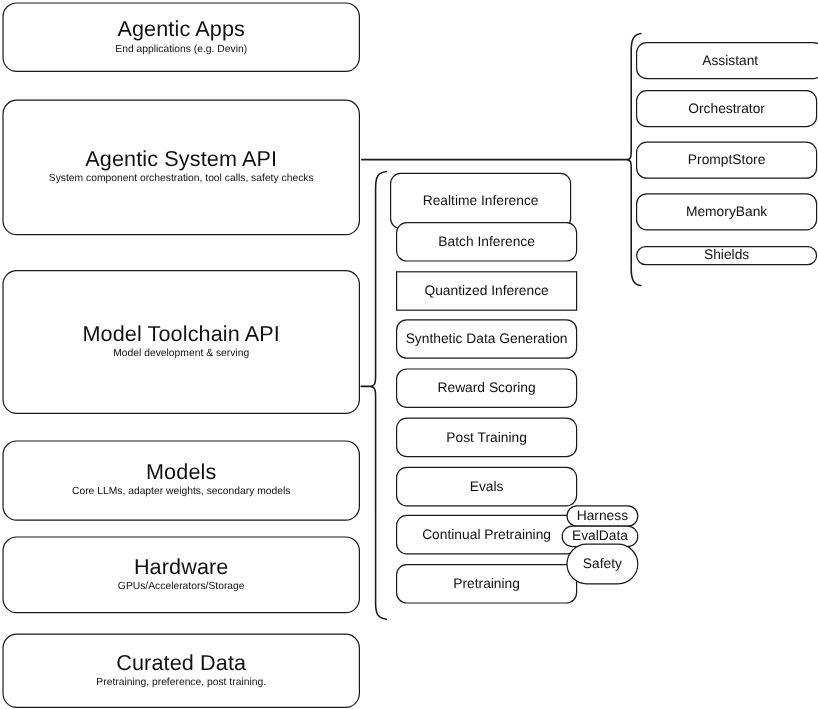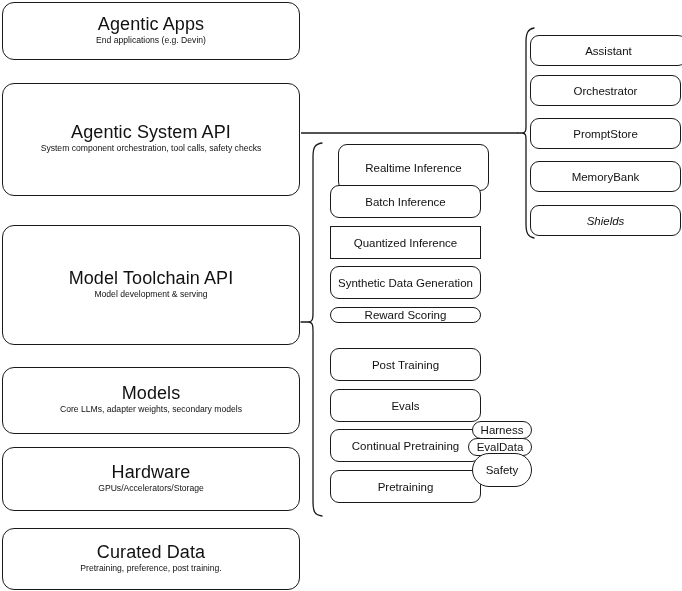--- a/index.html
+++ b/index.html
@@ -132,33 +132,33 @@
                C 313 322 313 318 313 313
                L 313 157
                C 313 147 315 144 322 143
                M 308 322
                C 313 322 313 326 313 331
                L 313 502
                C 313 512 315 515 322 516" fill="none" stroke="#1a1a1a" stroke-width="1.3" stroke-linecap="round"></path>
     </svg>
   </div>
 
-  <div class="node" style="left:338px; top:144px; width:151px; height:47px; border-radius:9px;text-align:center;">
+  <div class="node" style="left:325px; top:144px; width:151px; height:47px; border-radius:9px;text-align:center;">
     <div class="stack-label">Realtime Inference</div>
   </div>
   <div class="node" style="left:330px; top:185px; width:151px; height:33px; border-radius:9px;">
     <div class="stack-label">Batch Inference</div>
   </div>
   <div class="node" style="left:330px; top:226px; width:151px; height:33px; border-radius:0;">
     <div class="stack-label">Quantized Inference</div>
   </div>
   <div class="node" style="left:330px; top:266px; width:151px; height:33px; border-radius:9px;">
     <div class="stack-label">Synthetic Data Generation</div>
   </div>
-  <div class="node" style="left:330px; top:307px; width:151px; height:16px; border-radius:9px;">
+  <div class="node" style="left:330px; top:307px; width:151px; height:33px; border-radius:9px;">
     <div class="stack-label">Reward Scoring</div>
   </div>
   <div class="node" style="left:330px; top:348px; width:151px; height:33px; border-radius:9px;">
     <div class="stack-label">Post Training</div>
   </div>
   <div class="node" style="left:330px; top:389px; width:151px; height:33px; border-radius:9px;">
     <div class="stack-label">Evals</div>
   </div>
   <div class="node" style="left:330px; top:429px; width:151px; height:33px; border-radius:9px;">
     <div class="stack-label">Continual Pretraining</div>
@@ -182,17 +182,17 @@
   </div>
   <div class="node" style="left:530px; top:75px; width:151px; height:31px; border-radius:9px;">
     <div class="stack-label">Orchestrator</div>
   </div>
   <div class="node" style="left:530px; top:118px; width:151px; height:31px; border-radius:9px;">
     <div class="stack-label">PromptStore</div>
   </div>
   <div class="node" style="left:530px; top:161px; width:151px; height:31px; border-radius:9px;">
     <div class="stack-label">MemoryBank</div>
   </div>
-  <div class="node" style="left:530px; top:205px; width:151px; height:31px; border-radius:9px;font-style:italic;">
+  <div class="node" style="left:530px; top:205px; width:151px; height:16px; border-radius:9px;">
     <div class="stack-label">Shields</div>
   </div>
 
 </div>
 
 </body></html>

